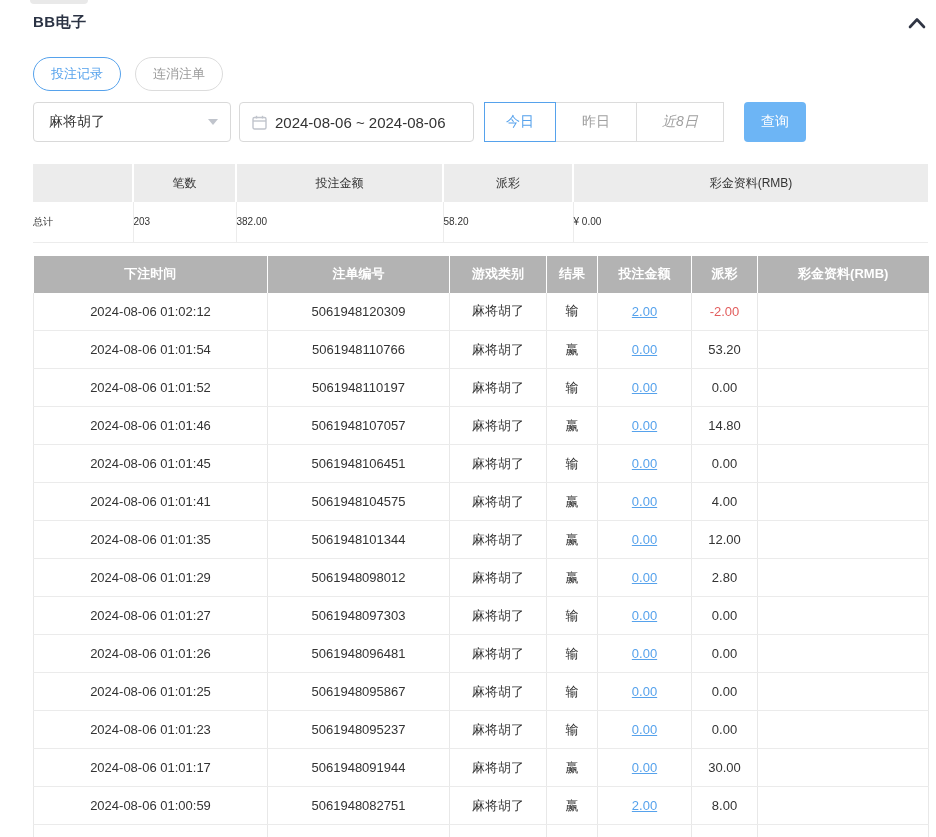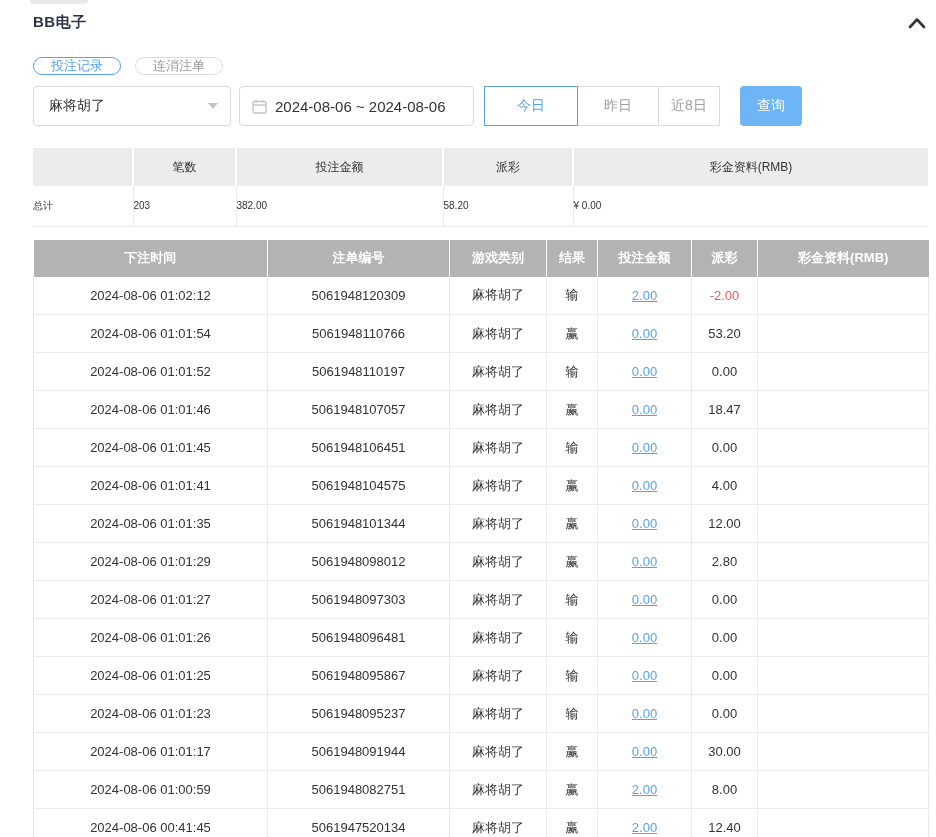--- a/index.html
+++ b/index.html
@@ -11,44 +11,44 @@
 
   
   .panel-header { display:flex; align-items:flex-end; justify-content:space-between;
     width:895px; height:20px; }
   .panel-title { font-size:15px; font-weight:bold; color:#2b3344; letter-spacing:.5px; }
   .collapse-btn { width:22px; height:18px; background:none; border:none; cursor:pointer;
     display:flex; align-items:center; justify-content:center; }
 
   
   .tabs { display:flex; gap:14px; margin-top:25px; }
-  .tab { height:18px; padding:0 17px; border-radius:17px; background:#fff;
+  .tab { height:34px; padding:0 17px; border-radius:17px; background:#fff;
     font-size:13px; display:flex; align-items:center; cursor:pointer;
     border:1px solid #dcdcdc; color:#9a9a9a; }
   .tab.active { border-color:var(--accent,#56a2ec); color:var(--accent,#56a2ec); }
 
   
   .filters { display:flex; align-items:center; margin-top:11px; }
   .select-box { width:198px; height:40px; border:1px solid #d9d9d9; border-radius:4px;
     display:flex; align-items:center; padding:0 12px 0 15px; font-size:14px; color:#333;
     cursor:pointer; }
   .select-box .grow { flex:1; }
   .caret-down { width:0; height:0; border-left:5px solid transparent;
     border-right:5px solid transparent; border-top:6px solid #c0c4cc; }
   .date-box { width:235px; height:40px; border:1px solid #d9d9d9; border-radius:4px;
     margin-left:8px; display:flex; align-items:center; padding:0 10px 0 12px;
     font-size:15px; color:#333; cursor:pointer; }
   .date-box .cal { margin-right:8px; flex:none; display:flex; }
   .quick-group { display:flex; margin-left:10px; }
   .quick-btn { height:40px; background:#fff; border:1px solid #dcdcdc; font-size:14px;
     color:#a0a0a0; cursor:pointer; }
   .quick-btn + .quick-btn { margin-left:-1px; }
-  .quick-btn.b0 { width:94px; }
+  .quick-btn.b0 { width:72px; }
   .quick-btn.b1 { width:82px; }
-  .quick-btn.b2 { width:62px; }
+  .quick-btn.b2 { width:88px;font-style:italic; }
   .quick-btn.active { border:1px solid var(--accent,#56a2ec); color:var(--accent,#56a2ec);
     position:relative; z-index:2; }
   .search-btn { width:62px; height:40px; margin-left:20px; border:none; border-radius:4px;
     background:var(--accent-fill,#6db5f5); color:#fff; font-size:14px; cursor:pointer; }
 
   
   table { border-collapse:collapse; table-layout:fixed; width:895px; }
   .summary-table { margin-top:22px; }
   .summary-table th { height:38px; background:var(--summary-header-bg,#ececec);
     font-size:12px; font-weight:normal; color:#333; text-align:center;
@@ -195,21 +195,21 @@
     <td><a class="amt">0.00</a></td>
     <td>0.00</td>
     <td></td>
   </tr>
         <tr>
     <td>2024-08-06 01:01:46</td>
     <td>5061948107057</td>
     <td>麻将胡了</td>
     <td>赢</td>
     <td><a class="amt">0.00</a></td>
-    <td>18.47</td>
+    <td>14.80</td>
     <td></td>
   </tr>
         <tr>
     <td>2024-08-06 01:01:45</td>
     <td>5061948106451</td>
     <td>麻将胡了</td>
     <td>输</td>
     <td><a class="amt">0.00</a></td>
     <td>0.00</td>
     <td></td>

